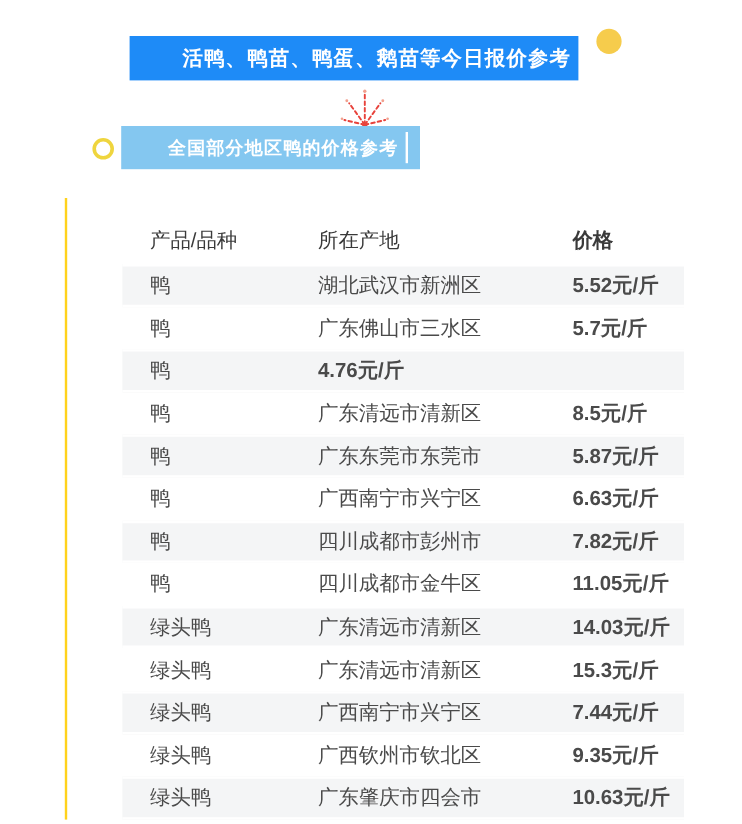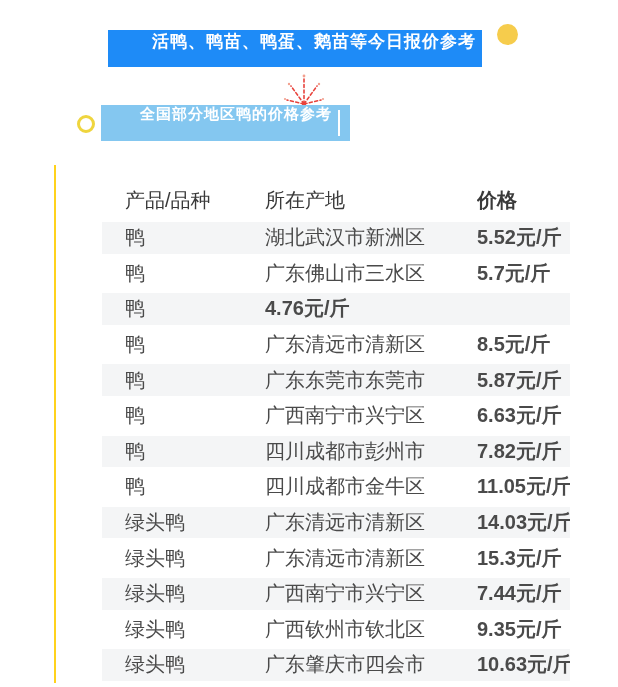--- a/index.html
+++ b/index.html
@@ -5,21 +5,21 @@
   html,body{margin:0;padding:0;}
   body{
     width:618px;height:687px;overflow:hidden;background:#ffffff;position:relative;
     font-family:"Liberation Sans","DejaVu Sans",sans-serif;
   }
   .page{position:absolute;inset:0;}
 
   
   .main-banner{
     position:absolute;left:108px;top:30px;width:374px;height:37px;
-    background:#1E8BF7;color:#ffffff;display:flex;align-items:flex-start;justify-content:center;
+    background:#1E8BF7;color:#ffffff;display:flex;align-items:center;justify-content:center;
     padding-left:38px;box-sizing:border-box;
     font-size:17px;font-weight:bold;letter-spacing:1px;white-space:nowrap;
   }
 
   
   .yellow-dot{
     position:absolute;left:497px;top:24px;width:21px;height:21px;border-radius:50%;
     background:#F6CC4C;
   }
 
@@ -28,37 +28,37 @@
 
   
   .yellow-ring{
     position:absolute;left:77px;top:115px;width:18px;height:18px;box-sizing:border-box;
     border:3px solid #EFD53E;border-radius:50%;background:transparent;
   }
 
   
   .section-banner{
     position:absolute;left:101px;top:105px;width:249px;height:36px;
-    background:#84C7F0;color:#ffffff;display:flex;
+    background:#84C7F0;color:#ffffff;display:flex;align-items:center;
     padding-left:39px;box-sizing:border-box;
     font-size:15px;font-weight:bold;letter-spacing:1px;white-space:nowrap;
   }
   .cursor-bar{
     position:absolute;right:10px;top:5px;width:2px;height:26px;background:#ffffff;
   }
 
   
   .v-line{
     position:absolute;left:54px;top:165px;width:2px;height:518px;background:#FFD21C;
   }
 
   
   .price-table{
     position:absolute;left:102px;top:180px;width:468px;
-    font-size:20px;color:#4A4A4A;
+    font-size:17px;color:#4A4A4A;
   }
   .thead{
     display:flex;align-items:center;height:40px;padding-left:23px;box-sizing:border-box;
     color:#3A3A3A;
   }
   .trow{
     display:flex;align-items:center;height:35.6px;padding-left:23px;box-sizing:border-box;
     background:transparent;
   }
   .trow.shaded{

